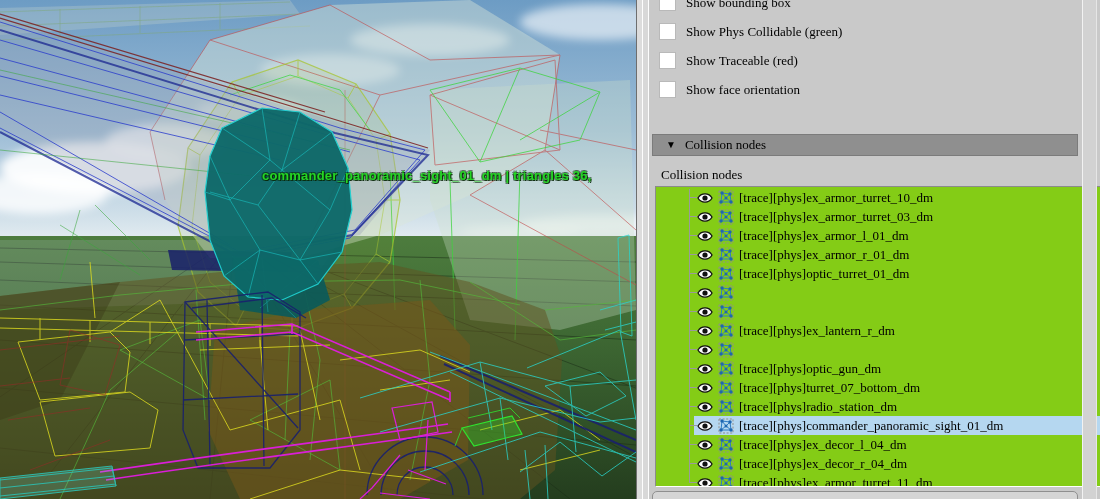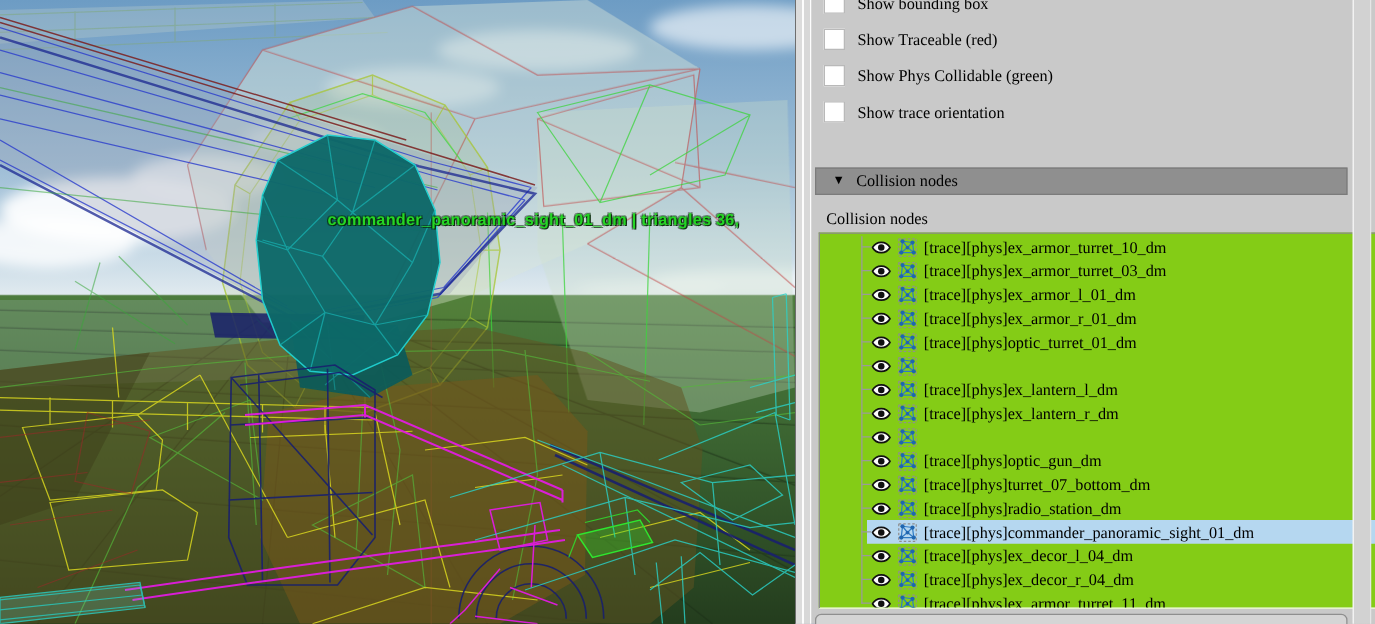--- a/index.html
+++ b/index.html
@@ -203,36 +203,36 @@
         <span class="check-box">
           
         </span>
         <span class="check-label">Show bounding box</span>
       </label>
 
       <label class="check-row">
         <span class="check-box">
           
         </span>
-        <span class="check-label">Show Traceable (red)</span>
+        <span class="check-label">Show Phys Collidable (green)</span>
       </label>
 
       <label class="check-row">
         <span class="check-box">
           
         </span>
-        <span class="check-label">Show Phys Collidable (green)</span>
+        <span class="check-label">Show Traceable (red)</span>
       </label>
 
 
       <label class="check-row">
         <span class="check-box">
           
         </span>
-        <span class="check-label">Show trace orientation</span>
+        <span class="check-label">Show face orientation</span>
       </label>
     </div>
 
   <div class="sec-header">
     <span class="sec-tri">▼</span>
     <span>Collision nodes</span>
   </div>
 
   <div class="list-label">Collision nodes</div>
 
@@ -404,21 +404,20 @@
               </g>
               <g fill="#1f66b0">
                 <circle cx="4" cy="3" r="1.7"></circle>
                 <circle cx="12" cy="4" r="1.7"></circle>
                 <circle cx="3" cy="12" r="1.7"></circle>
                 <circle cx="13" cy="12" r="1.7"></circle>
                 <circle cx="8" cy="8" r="1.5"></circle>
               </g>
             </svg>
           </span>
-          <span class="node-text">[trace][phys]ex_lantern_l_dm</span>
         </div>
 
         <div class="node-row">
           <span class="eye">
             <svg width="16" height="12" viewBox="0 0 16 12">
               <path d="M1,6 C4,0.5 12,0.5 15,6 C12,11.5 4,11.5 1,6 Z" fill="#fdfdfd" stroke="#111" stroke-width="1.3"></path>
               <circle cx="8" cy="6" r="2.6" fill="#111"></circle>
             </svg>
           </span>
           <span class="mesh">

